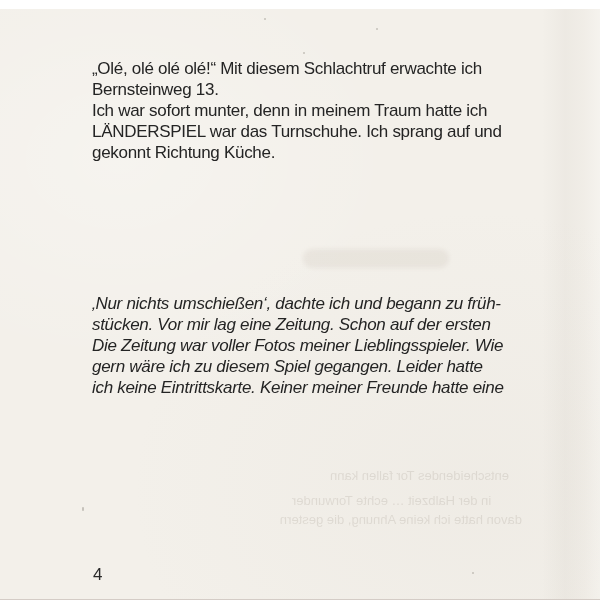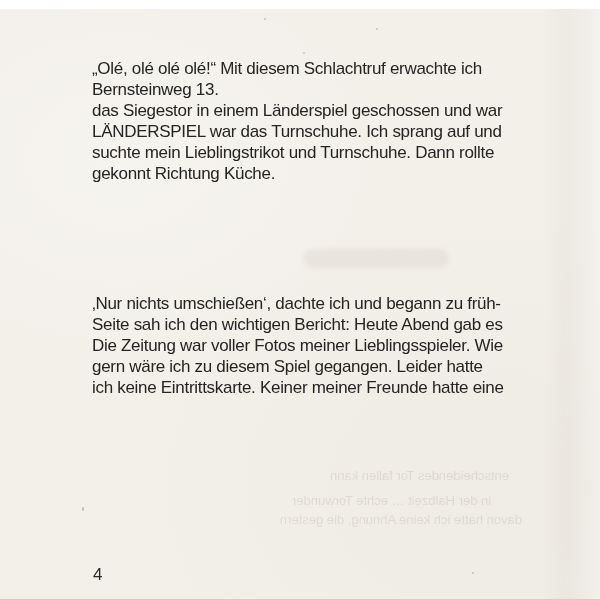--- a/index.html
+++ b/index.html
@@ -26,21 +26,21 @@
     position: absolute;
     left: 92px;
     color: #242424;
     font-size: 17px;
     line-height: 21px;
     letter-spacing: -0.3px;
     white-space: nowrap;
   }
   .para div { height: 21px; }
   #para1 { top: 49px; }
-  #para2 { top: 284px; }
+  #para2 { top: 284px; font-style: italic; }
   #page-number {
     position: absolute;
     left: 93px;
     top: 556px;
     font-size: 17px;
     color: #2a2a2a;
     letter-spacing: 0;
   }
   .ghost-line {
     position: absolute;
@@ -96,29 +96,28 @@
   }
 </style>
 </head>
 <body>
 
 <div id="page">
 
   <div class="para" id="para1">
     <div>„Olé, olé olé olé!“ Mit diesem Schlachtruf erwachte ich</div>
     <div>Bernsteinweg 13.</div>
-    <div>das Siegestor in einem Länderspiel geschossen und war</div>
+    <div>Ich war sofort munter, denn in meinem Traum hatte ich</div>
     <div>LÄNDERSPIEL war das Turnschuhe. Ich sprang auf und</div>
-    <div>suchte mein Lieblingstrikot und Turnschuhe. Dann rollte</div>
     <div>gekonnt Richtung Küche.</div>
   </div>
 
   <div class="para" id="para2">
     <div>‚Nur nichts umschießen‘, dachte ich und begann zu früh-</div>
-    <div>Seite sah ich den wichtigen Bericht: Heute Abend gab es</div>
+    <div>stücken. Vor mir lag eine Zeitung. Schon auf der ersten</div>
     <div>Die Zeitung war voller Fotos meiner Lieblingsspieler. Wie</div>
     <div>gern wäre ich zu diesem Spiel gegangen. Leider hatte</div>
     <div>ich keine Eintrittskarte. Keiner meiner Freunde hatte eine</div>
   </div>
 
   <div id="ghost-heading"></div>
   <div class="ghost-line" id="ghost-a">entscheidendes Tor fallen kann</div>
   <div class="ghost-line" id="ghost-b">in der Halbzeit … echte Torwunder</div>
   <div class="ghost-line" id="ghost-c">davon hatte ich keine Ahnung, die gestern</div>
 

